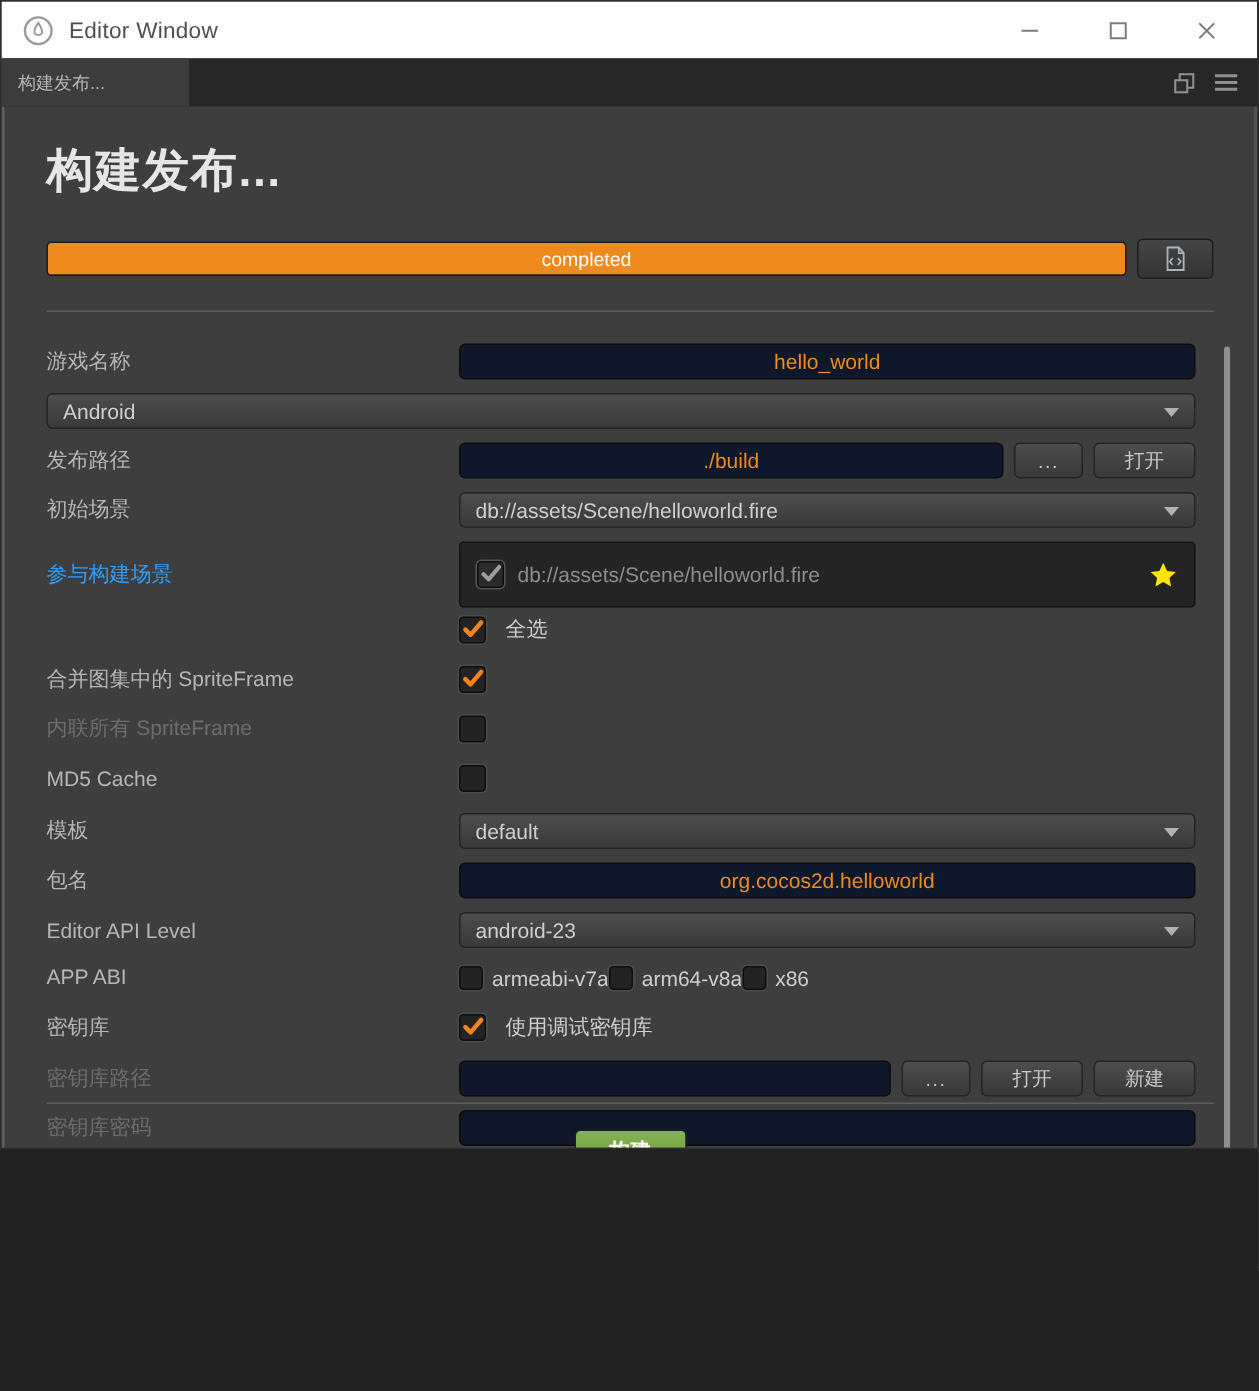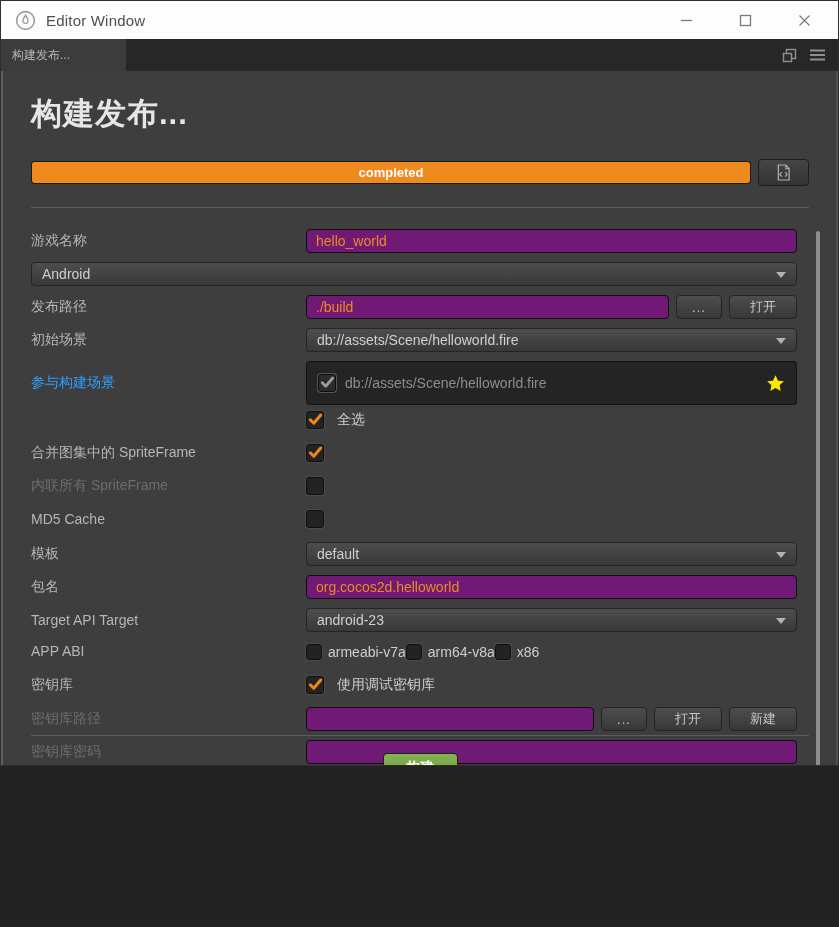--- a/index.html
+++ b/index.html
@@ -29,41 +29,41 @@
 
   
   .content { position:relative; height:855px; padding:0 29px 0 30px; overflow:hidden; }
   h1.page-title { margin-top:22px; font-size:31px; font-weight:bold; color:#e6e6e6;
                   letter-spacing:1px; height:42px; }
 
   .progress-row { margin-top:24px; display:flex; align-items:center; gap:7px; }
   .progress { flex:1; height:23px; background:#2a2a2a; border:1px solid #1c1c1c;
               border-radius:3px; overflow:hidden; position:relative; }
   .progress-fill { height:100%; background:#ef8a1e; border-radius:2px;
-                   display:flex; align-items:center; justify-content:center;font-weight:bold; }
+                   display:flex; align-items:center; justify-content:center; }
   .progress-fill span { color:#fff; font-size:13px; }
   .log-btn { width:51px; height:27px; background:linear-gradient(#454545,#333);
              border:1px solid #1d1d1d; border-radius:4px; cursor:pointer;
              display:flex; align-items:center; justify-content:center; }
 
   .divider { height:1px; background:#5c5c5c; margin-top:21px; }
 
   
   .form { margin-top:21px; }
   .row { display:flex; align-items:center; margin-bottom:9px; min-height:24px; }
   .row.cbrow { min-height:20px; margin-bottom:13px; }
   .row.top { align-items:flex-start; }
   .label { width:275px; flex-shrink:0; font-size:14px; color:#b6b6b6; }
   .label.blue { color:#2e9fff; }
   .label.dim { color:#6d6d6d; }
   .control { flex:1; display:flex; align-items:center; gap:7px; margin-right:12px; min-width:0; }
 
-  input.text { height:24px; width:100%; background:#701a75; border:1px solid #0d0d0d;
+  input.text { height:24px; width:100%; background:#0f172a; border:1px solid #0d0d0d;
                border-radius:4px; color:#ef8a1e; font-size:14px; padding:0 9px;
-               font-family:"Liberation Sans",sans-serif; outline:none; }
+               font-family:"Liberation Sans",sans-serif; outline:none;text-align:center; }
   input.text.plain { color:#cccccc; }
 
   .select { height:24px; flex:1; background:linear-gradient(#4d4d4d,#393939);
             border:1px solid #242424; border-radius:4px; color:#cfcfcf; font-size:14px;
             display:flex; align-items:center; padding:0 28px 0 10px; position:relative;
             cursor:pointer; min-width:0; }
   .select .val { overflow:hidden; white-space:nowrap; text-overflow:ellipsis; }
   .caret { position:absolute; right:10px; top:9px; width:0; height:0;
            border-left:5px solid transparent; border-right:5px solid transparent;
            border-top:6px solid #b2b2b2; }
@@ -280,21 +280,21 @@
         </div>
 
         <div class="row">
           <div class="label">包名</div>
           <div class="control">
             <input class="text" type="text" value="org.cocos2d.helloworld" style="">
           </div>
         </div>
 
         <div class="row">
-          <div class="label">Target API Target</div>
+          <div class="label">Editor API Level</div>
           <div class="control">
             <div class="select">
               <span class="val">android-23</span>
               <span class="caret"></span>
             </div>
           </div>
         </div>
 
         <div class="row top" style="margin-bottom:10px;">
           <div class="label" style="padding-top:2px;">APP ABI</div>

